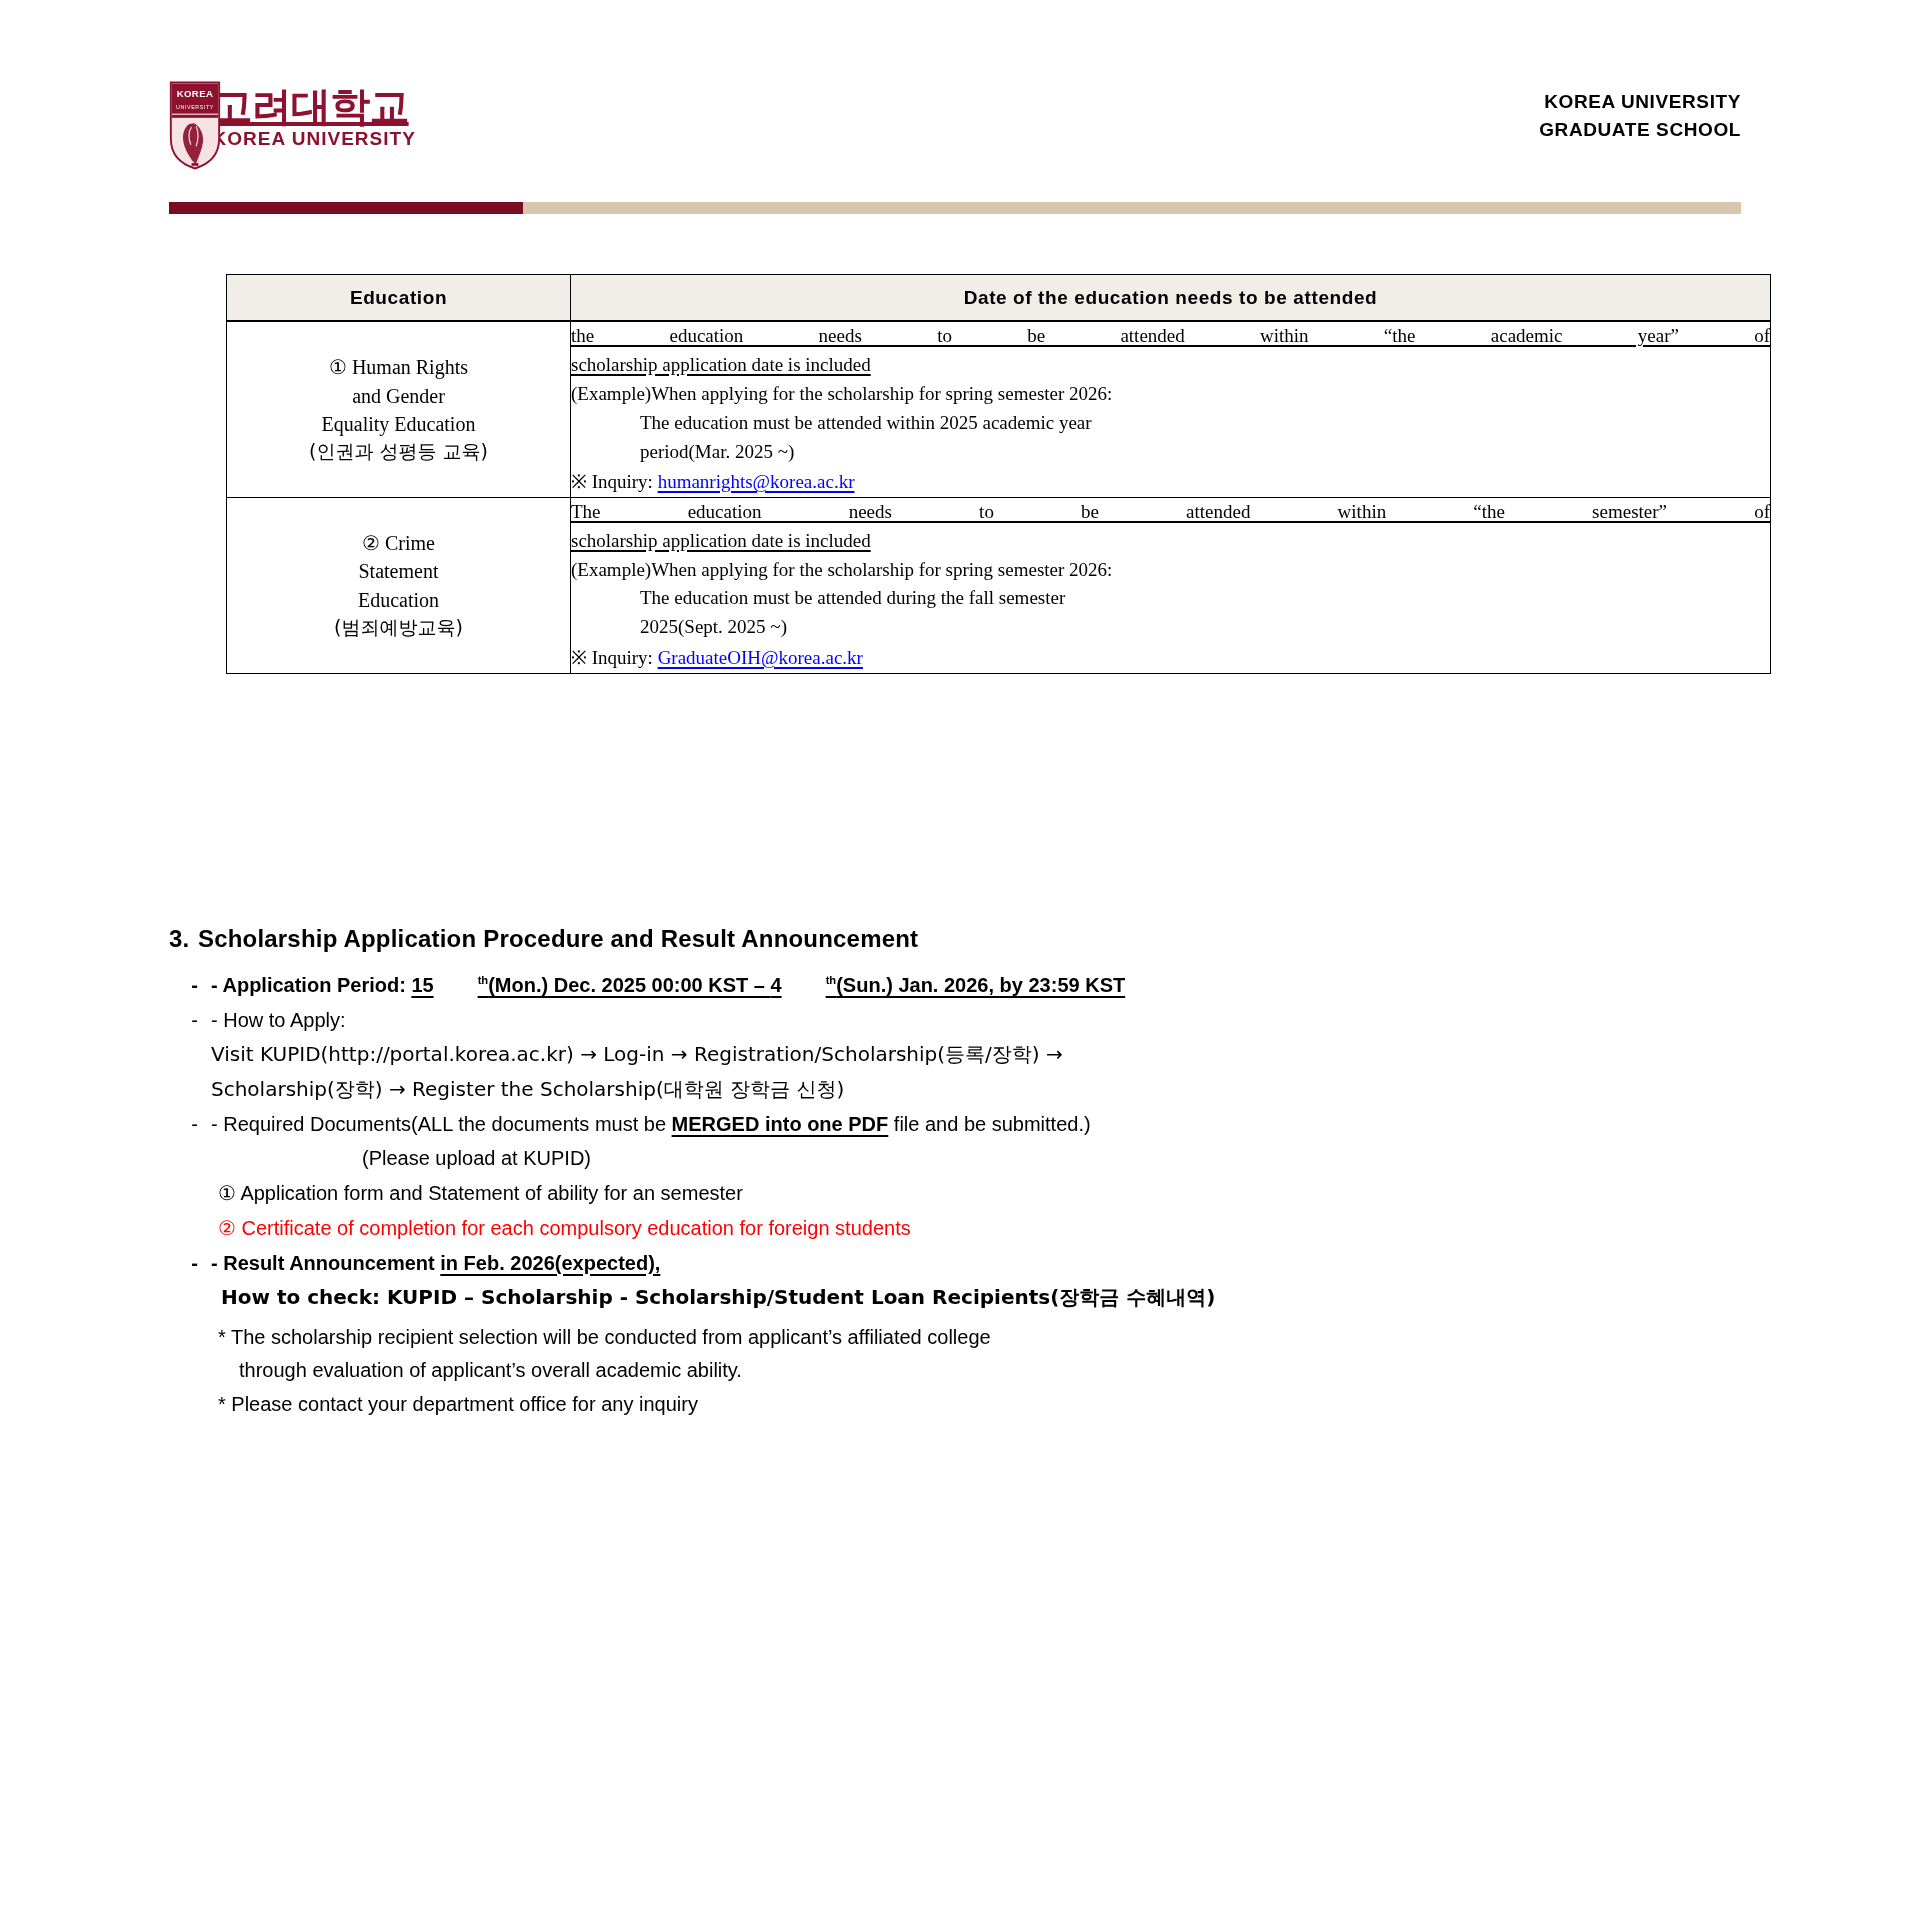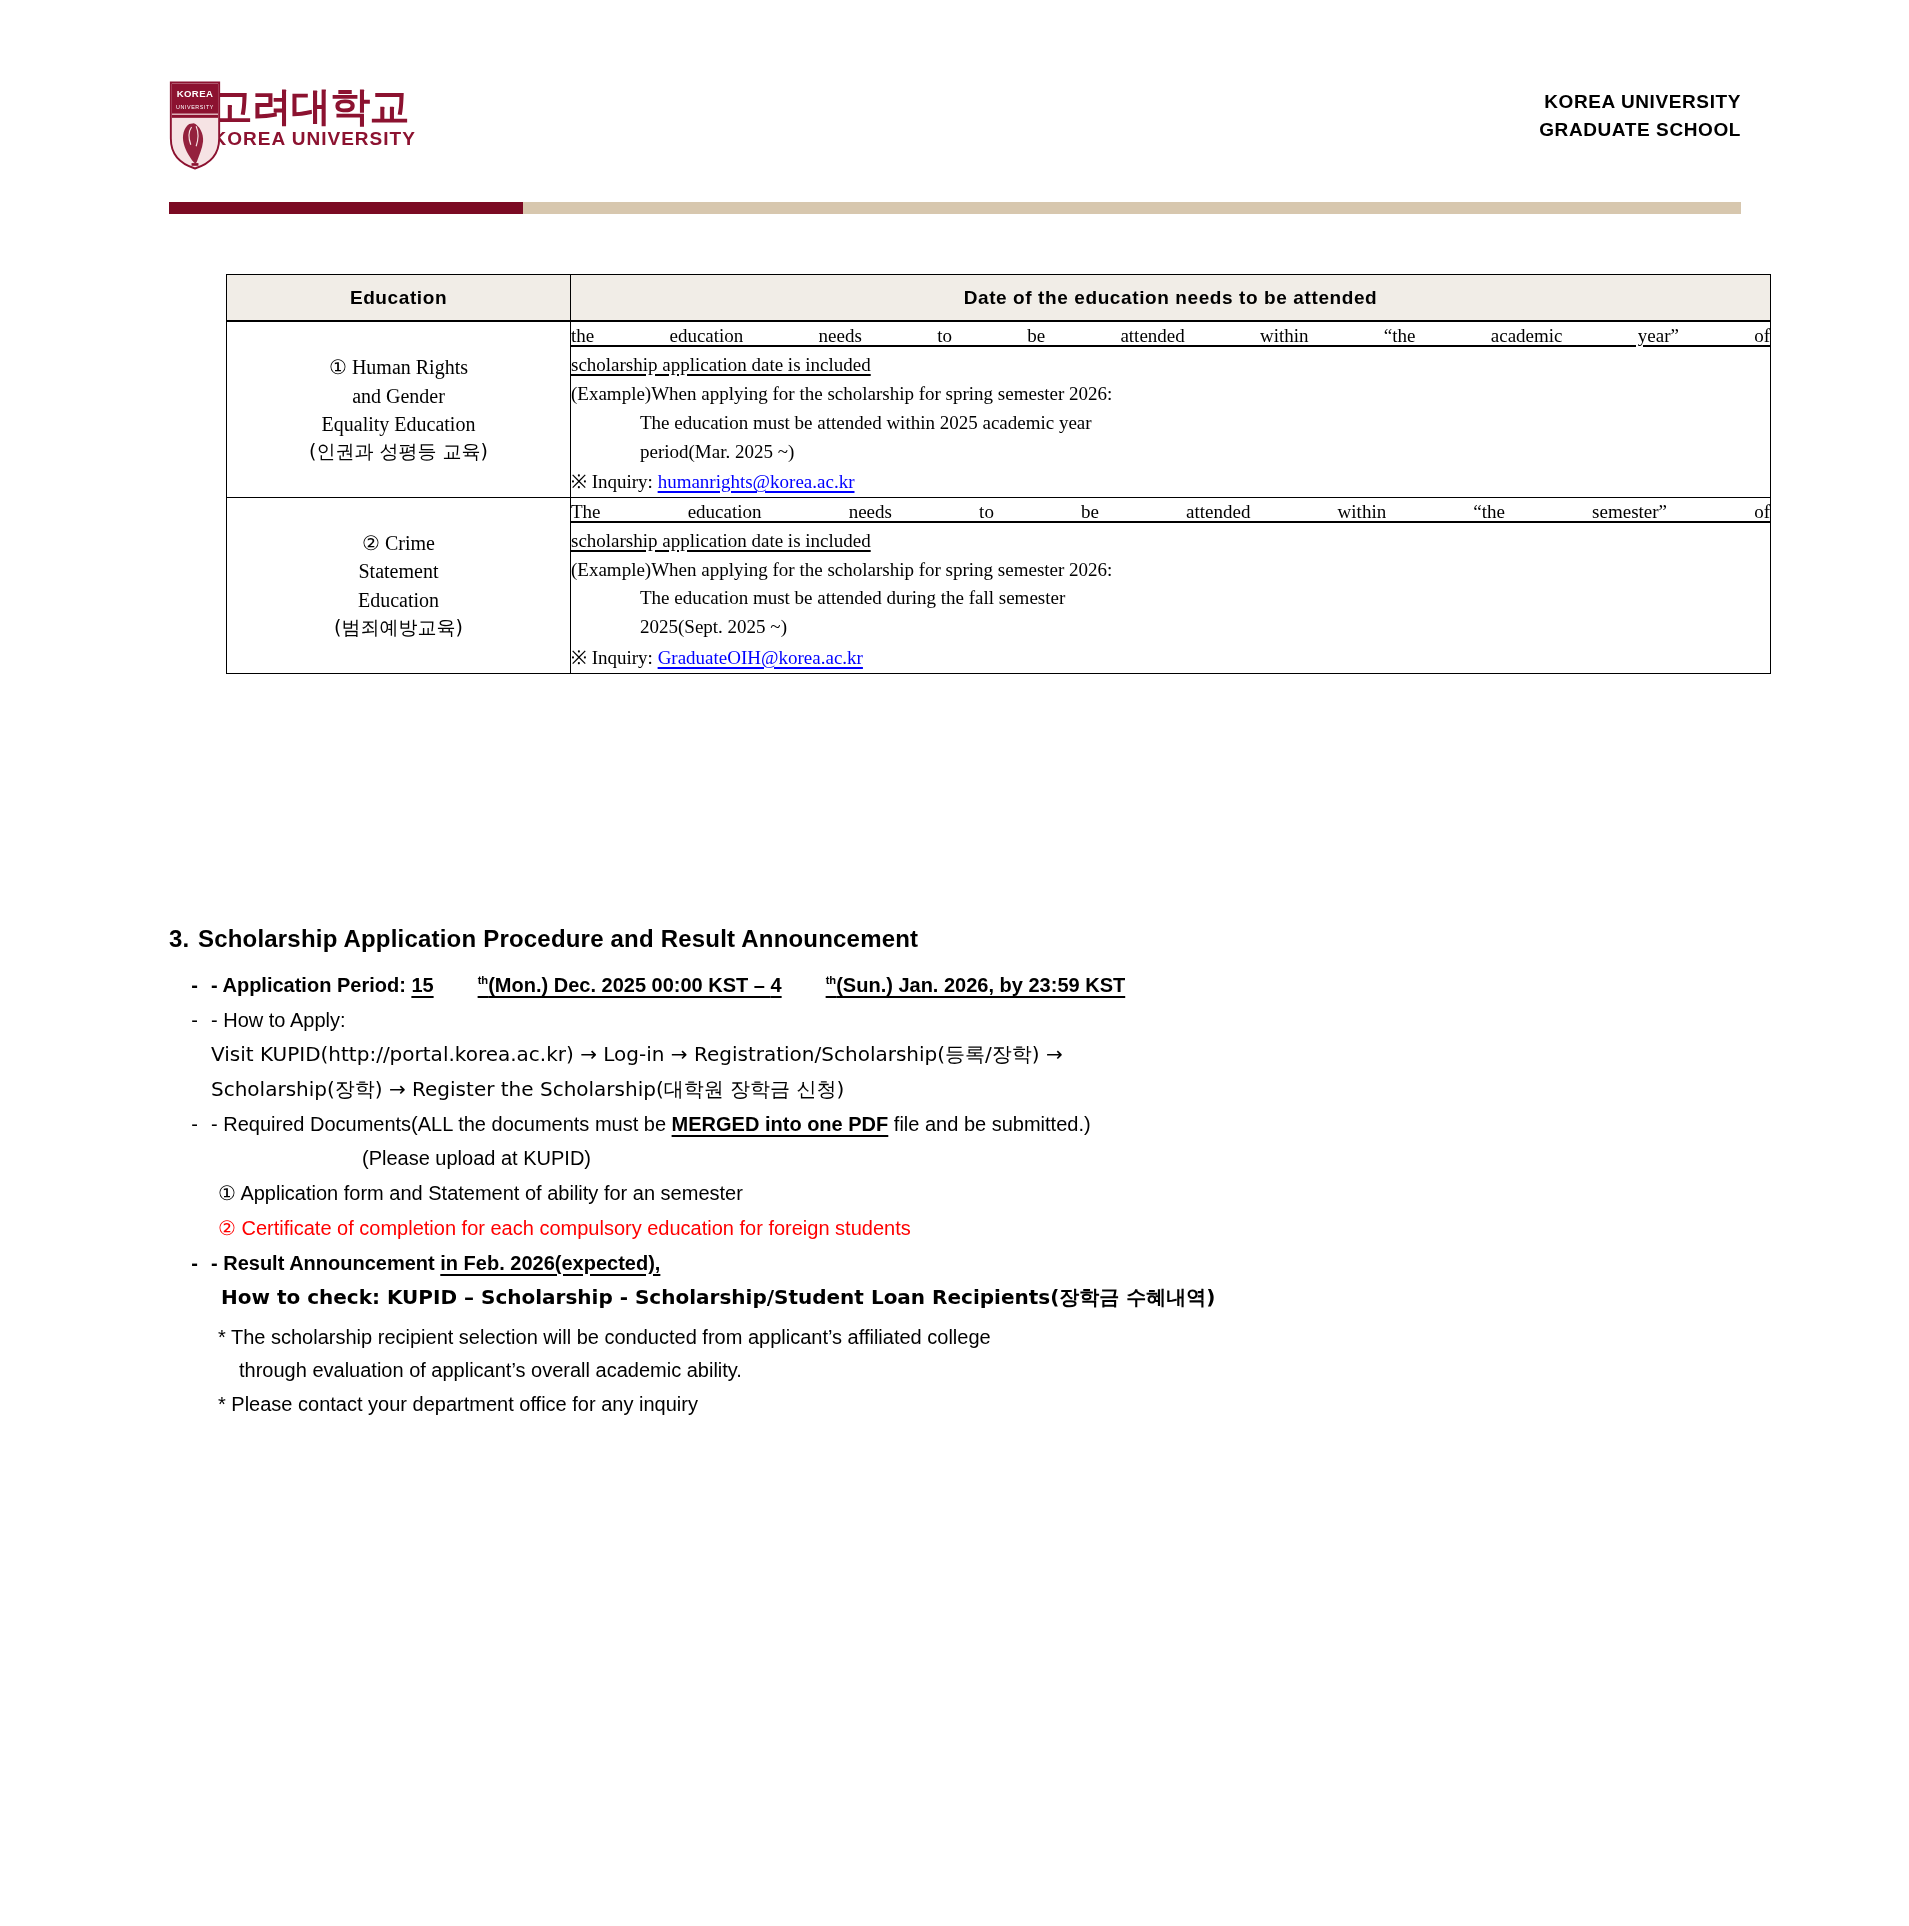--- a/index.html
+++ b/index.html
@@ -50,20 +50,21 @@
     justify-content: flex-start;
     padding-top: 5.4px;
   }
   .wordmark .kr {
     font-family: "DejaVu Sans", sans-serif;
     font-weight: bold;
     font-size: 40px;
     line-height: 1.02;
     color: #8C1230;
     letter-spacing: -0.8px;
+    text-decoration: underline;
   }
   .wordmark .en {
     font-family: "Liberation Sans", sans-serif;
     font-weight: bold;
     font-size: 19px;
     line-height: 1.05;
     color: #8C1230;
     letter-spacing: 1px;
     margin-top: 2.3px;
   }

